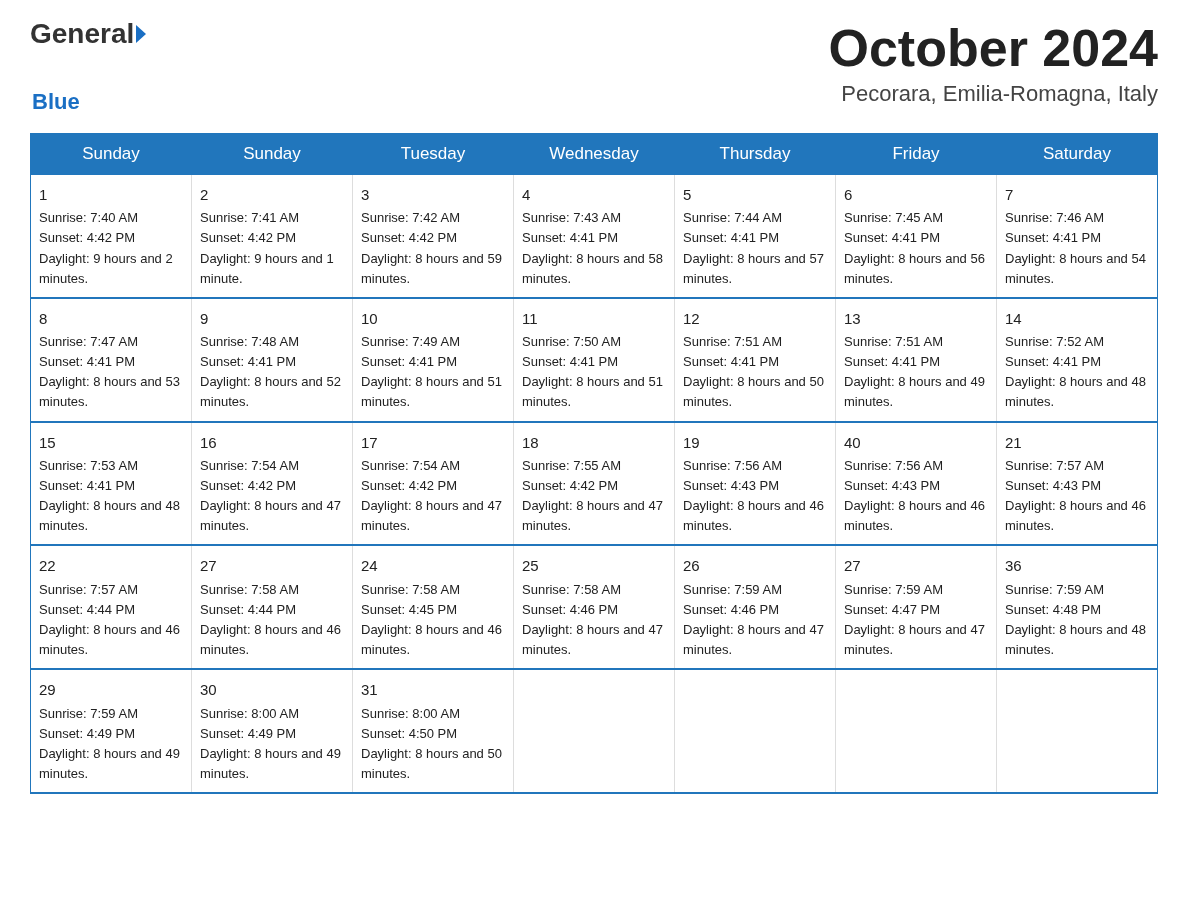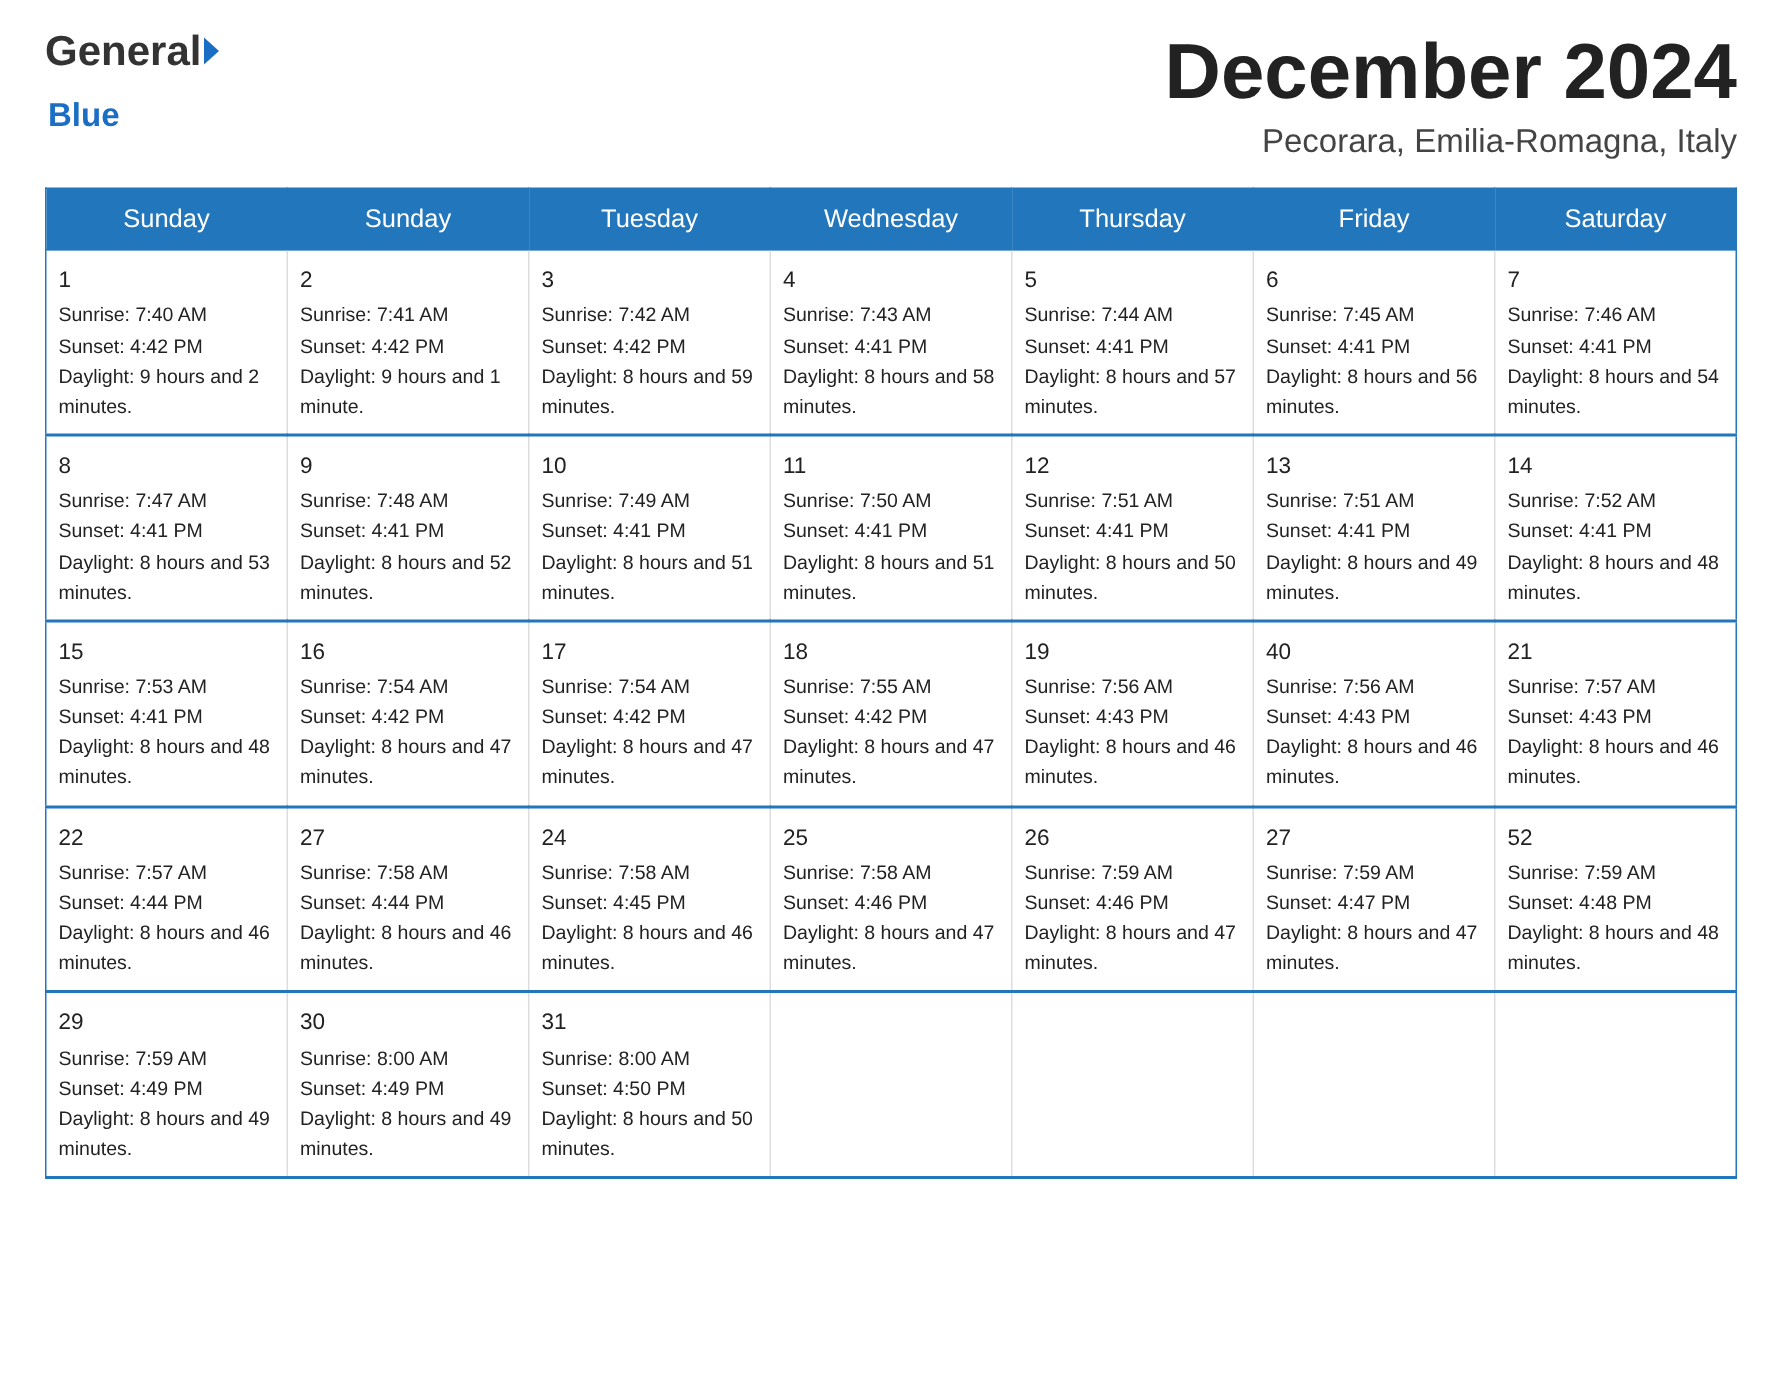--- a/index.html
+++ b/index.html
@@ -13,20 +13,21 @@
     .header-area {
       display: flex;
       justify-content: space-between;
       align-items: flex-start;
       margin-bottom: 18px;
     }
     .logo-area {
       display: flex;
       flex-direction: column;
       align-items: flex-start;
+      gap: 25px;
     }
     .logo-text {
       display: flex;
       align-items: center;
       font-size: 28px;
       font-weight: bold;
       color: #333;
       line-height: 1;
     }
     .logo-general { color: #333; }
@@ -117,21 +118,21 @@
   <div class="logo-area">
     <div class="logo-text">
       <span class="logo-general">General</span>
       <span class="logo-blue-part">
         <span class="logo-triangle"></span>
       </span>
     </div>
     <div class="logo-subtitle">Blue</div>
   </div>
   <div class="title-area">
-    <div class="main-title">December 2024</div>
+    <div class="main-title">October 2024</div>
     <div class="sub-title">Pecorara, Emilia-Romagna, Italy</div>
   </div>
 </div>
 
 <table>
   <thead>
     <tr>
       <th>Sunday</th>
       <th>Sunday</th>
       <th>Tuesday</th>
@@ -251,21 +252,21 @@
         </td>
         <td>
           <span class="day-num">26</span>
           <div class="day-info">Sunrise: 7:59 AM<br>Sunset: 4:46 PM<br>Daylight: 8 hours and 47 minutes.</div>
         </td>
         <td>
           <span class="day-num">27</span>
           <div class="day-info">Sunrise: 7:59 AM<br>Sunset: 4:47 PM<br>Daylight: 8 hours and 47 minutes.</div>
         </td>
         <td>
-          <span class="day-num">52</span>
+          <span class="day-num">36</span>
           <div class="day-info">Sunrise: 7:59 AM<br>Sunset: 4:48 PM<br>Daylight: 8 hours and 48 minutes.</div>
         </td>
       </tr>
       <tr>
         <td>
           <span class="day-num">29</span>
           <div class="day-info">Sunrise: 7:59 AM<br>Sunset: 4:49 PM<br>Daylight: 8 hours and 49 minutes.</div>
         </td>
         <td>
           <span class="day-num">30</span>

